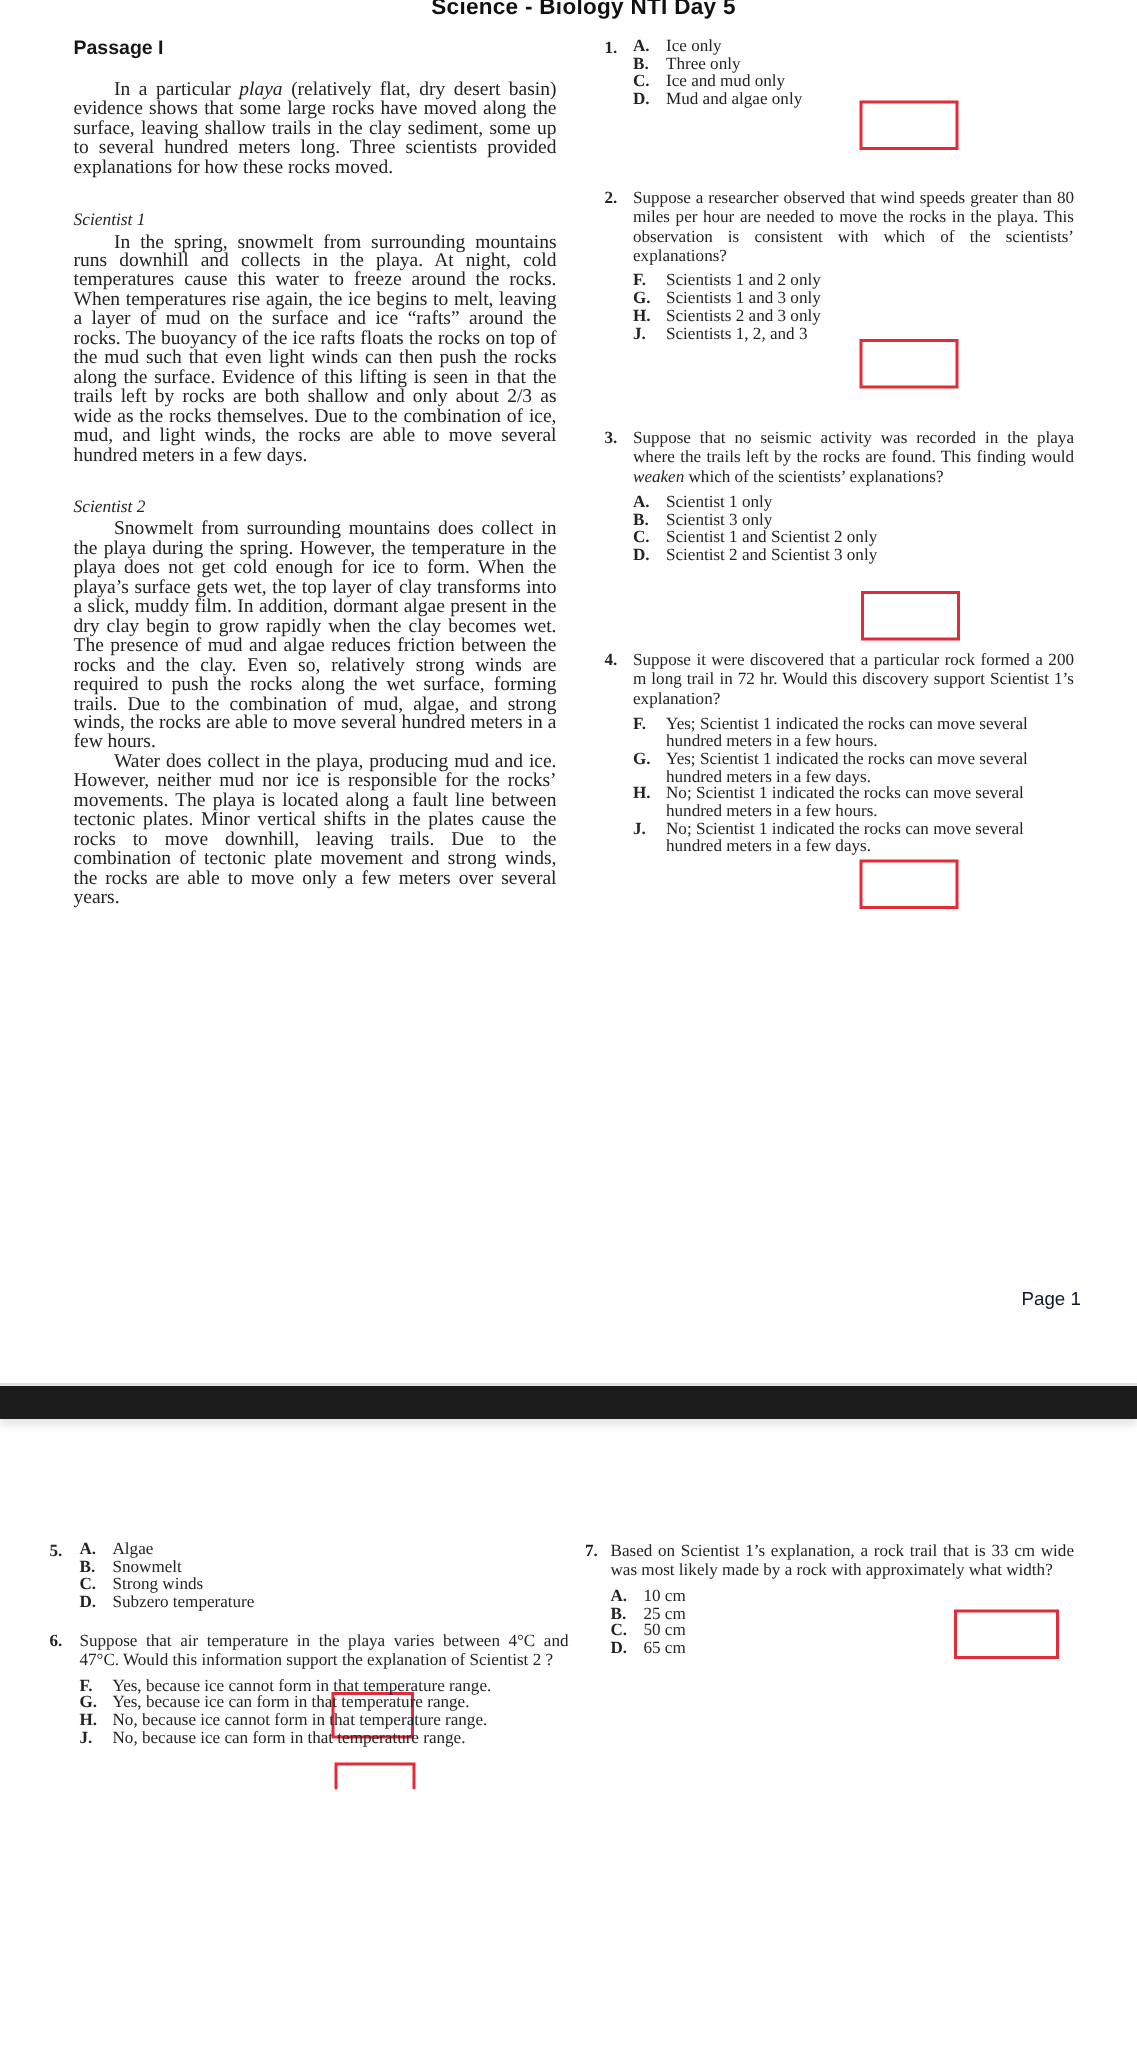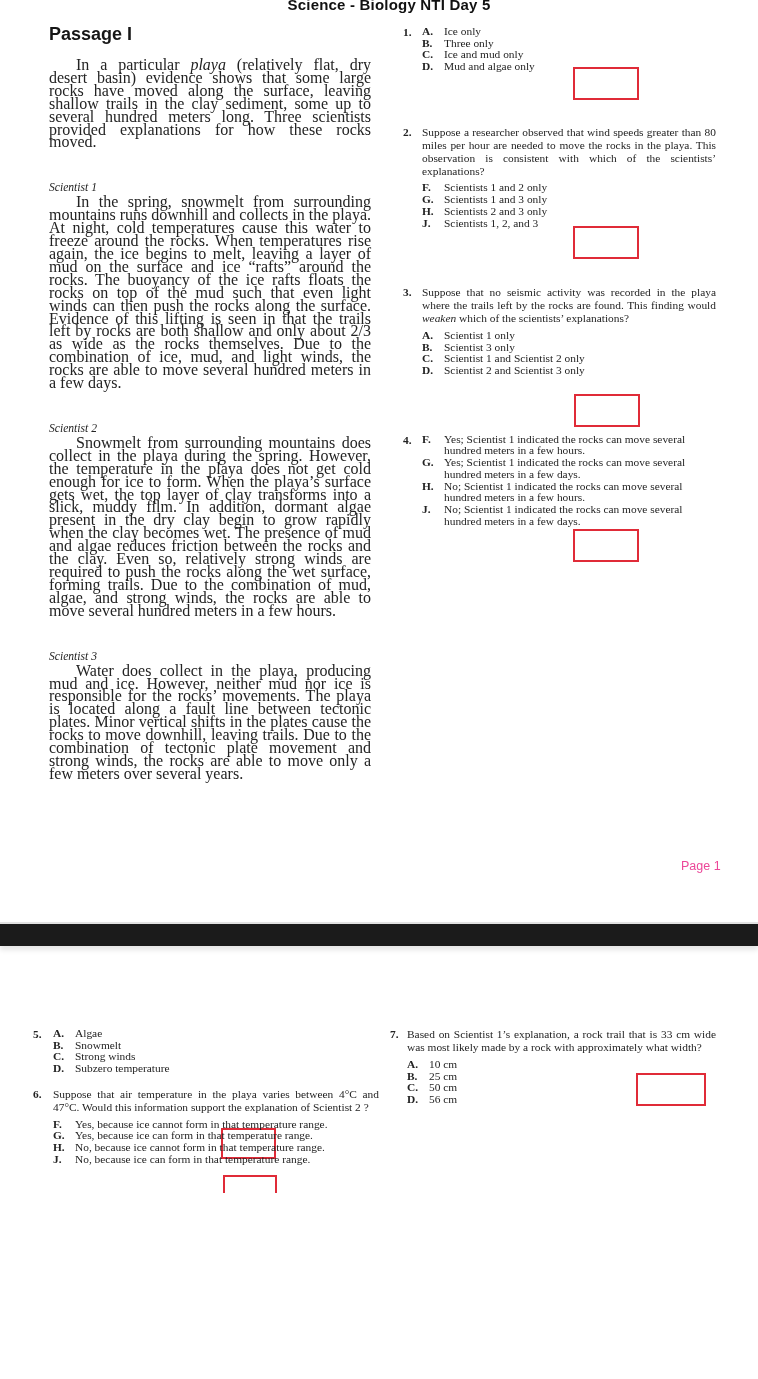--- a/index.html
+++ b/index.html
@@ -20,31 +20,31 @@
     letter-spacing:0.2px;
   }
   .col{position:absolute;}
   #p1-left{left:49px;top:24px;width:322px;}
   #p1-right{left:403px;top:26px;width:313px;}
   #p2-left{left:33px;top:1028px;width:346px;}
   #p2-right{left:390px;top:1028px;width:326px;}
 
   .passage-heading{
     font-family:"Liberation Sans", sans-serif;
-    font-weight:bold;font-size:18px;color:#161616;
+    font-weight:bold;font-size:13px;color:#161616;
     margin:0 0 14px 0;
   }
   .body-par{
-    font-size:16px;line-height:12.9px;
+    font-size:13px;line-height:12.9px;
     text-align:justify;margin:0;
     text-indent:27px;
   }
   .sci-heading{
     font-style:italic;font-size:11.6px;color:#242424;
-    margin:32px 0 2px 0;
+    margin:22px 0 2px 0;
   }
   .q{position:relative;padding-left:19px;margin:0;}
   .qnum{
     position:absolute;left:0;top:0;
     font-weight:bold;font-size:11.4px;
   }
   .stem{
     font-size:11.4px;line-height:12.9px;
     text-align:justify;margin:0 0 5px 0;
   }
@@ -67,21 +67,21 @@
   .bx-q5{position:absolute;left:188px;top:100px;width:51px;height:27px;}
   .bx-q6{margin:10px 0 0 170px;width:50px;height:28px;}
   .bx-q7{position:absolute;left:246px;top:45px;width:66px;height:29px;}
   .q2-block{margin-top:26px;}
   .q3-block{margin-top:27px;}
   .q4-block{margin-top:7px;}
   .q6-block{margin-top:13px;}
   .page-label{
     position:absolute;left:681px;top:859px;
     font-family:"Liberation Sans", sans-serif;
-    font-size:12.5px;color:#ec4899;
+    font-size:12.5px;color:#0f172a;
   }
   .divider-band{
     position:absolute;left:0;top:922px;width:758px;height:22px;
     background:#1b1b1b;
     border-top:2px solid #e2e2e2;
     box-shadow:0 4px 5px rgba(0,0,0,0.10);
   }
   em{font-style:italic;}
 </style>
 </head>
@@ -95,21 +95,20 @@
     <div class="passage-heading">Passage I</div>
 
     <p class="body-par"><span>In a particular </span><em>playa</em><span> (relatively flat, dry desert basin) evidence shows that some large rocks have moved along the surface, leaving shallow trails in the clay sediment, some up to several hundred meters long. Three scientists provided explanations for how these rocks moved.</span></p>
 
     <div class="sci-heading">Scientist 1</div>
     <p class="body-par">In the spring, snowmelt from surrounding mountains runs downhill and collects in the playa. At night, cold temperatures cause this water to freeze around the rocks. When temperatures rise again, the ice begins to melt, leaving a layer of mud on the surface and ice “rafts” around the rocks. The buoyancy of the ice rafts floats the rocks on top of the mud such that even light winds can then push the rocks along the surface. Evidence of this lifting is seen in that the trails left by rocks are both shallow and only about 2/3 as wide as the rocks themselves. Due to the combination of ice, mud, and light winds, the rocks are able to move several hundred meters in a few days.</p>
 
     <div class="sci-heading">Scientist 2</div>
     <p class="body-par">Snowmelt from surrounding mountains does collect in the playa during the spring. However, the temperature in the playa does not get cold enough for ice to form. When the playa’s surface gets wet, the top layer of clay transforms into a slick, muddy film. In addition, dormant algae present in the dry clay begin to grow rapidly when the clay becomes wet. The presence of mud and algae reduces friction between the rocks and the clay. Even so, relatively strong winds are required to push the rocks along the wet surface, forming trails. Due to the combination of mud, algae, and strong winds, the rocks are able to move several hundred meters in a few hours.</p>
 
-    <div class="sci-heading">Scientist 3</div>
     <p class="body-par">Water does collect in the playa, producing mud and ice. However, neither mud nor ice is responsible for the rocks’ movements. The playa is located along a fault line between tectonic plates. Minor vertical shifts in the plates cause the rocks to move downhill, leaving trails. Due to the combination of tectonic plate movement and strong winds, the rocks are able to move only a few meters over several years.</p>
   </div>
 
   <div class="col" id="p1-right">
 
     <div class="q">
       <span class="qnum">1.</span>
       <div class="opts">
         <div class="opt"><span class="letter">A.</span><span>Ice only</span></div>
         <div class="opt"><span class="letter">B.</span><span>Three only</span></div>
@@ -138,20 +137,21 @@
         <div class="opt"><span class="letter">A.</span><span>Scientist 1 only</span></div>
         <div class="opt"><span class="letter">B.</span><span>Scientist 3 only</span></div>
         <div class="opt"><span class="letter">C.</span><span>Scientist 1 and Scientist 2 only</span></div>
         <div class="opt"><span class="letter">D.</span><span>Scientist 2 and Scientist 3 only</span></div>
       </div>
       <div class="ansbox bx-q3"></div>
     </div>
 
     <div class="q q4-block">
       <span class="qnum">4.</span>
+      <p class="stem">Suppose it were discovered that a particular rock formed a 200 m long trail in 72 hr. Would this discovery support Scientist 1’s explanation?</p>
       <div class="opts">
         <div class="opt"><span class="letter">F.</span><span>Yes; Scientist 1 indicated the rocks can move several hundred meters in a few hours.</span></div>
         <div class="opt"><span class="letter">G.</span><span>Yes; Scientist 1 indicated the rocks can move several hundred meters in a few days.</span></div>
         <div class="opt"><span class="letter">H.</span><span>No; Scientist 1 indicated the rocks can move several hundred meters in a few hours.</span></div>
         <div class="opt"><span class="letter">J.</span><span>No; Scientist 1 indicated the rocks can move several hundred meters in a few days.</span></div>
       </div>
       <div class="ansbox bx-q4"></div>
     </div>
 
   </div>
@@ -189,20 +189,20 @@
 
   <div class="col" id="p2-right">
 
     <div class="q" style="padding-left:17px;">
       <span class="qnum">7.</span>
       <p class="stem">Based on Scientist 1’s explanation, a rock trail that is 33 cm wide was most likely made by a rock with approximately what width?</p>
       <div class="opts">
         <div class="opt"><span class="letter">A.</span><span>10 cm</span></div>
         <div class="opt"><span class="letter">B.</span><span>25 cm</span></div>
         <div class="opt"><span class="letter">C.</span><span>50 cm</span></div>
-        <div class="opt"><span class="letter">D.</span><span>56 cm</span></div>
+        <div class="opt"><span class="letter">D.</span><span>65 cm</span></div>
       </div>
       <div class="ansbox bx-q7"></div>
     </div>
 
   </div>
 
 </div>
 
 </body></html>

